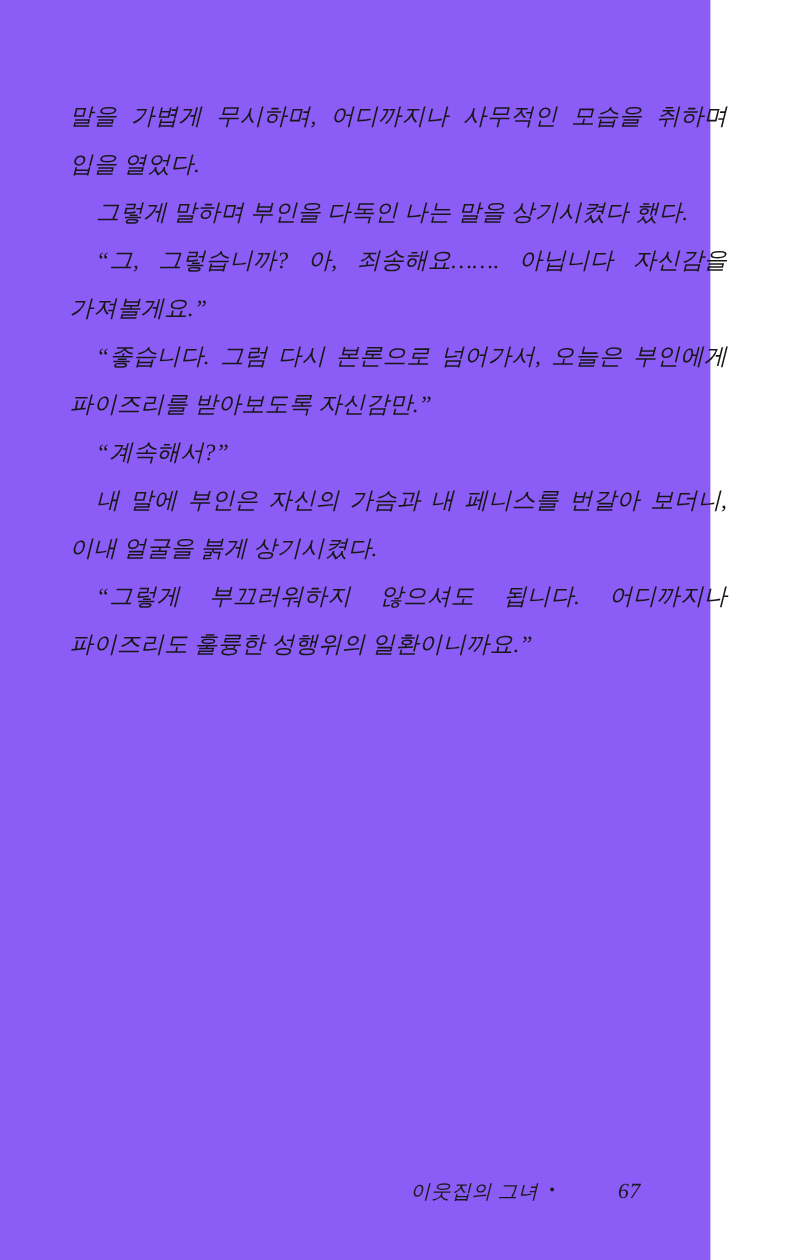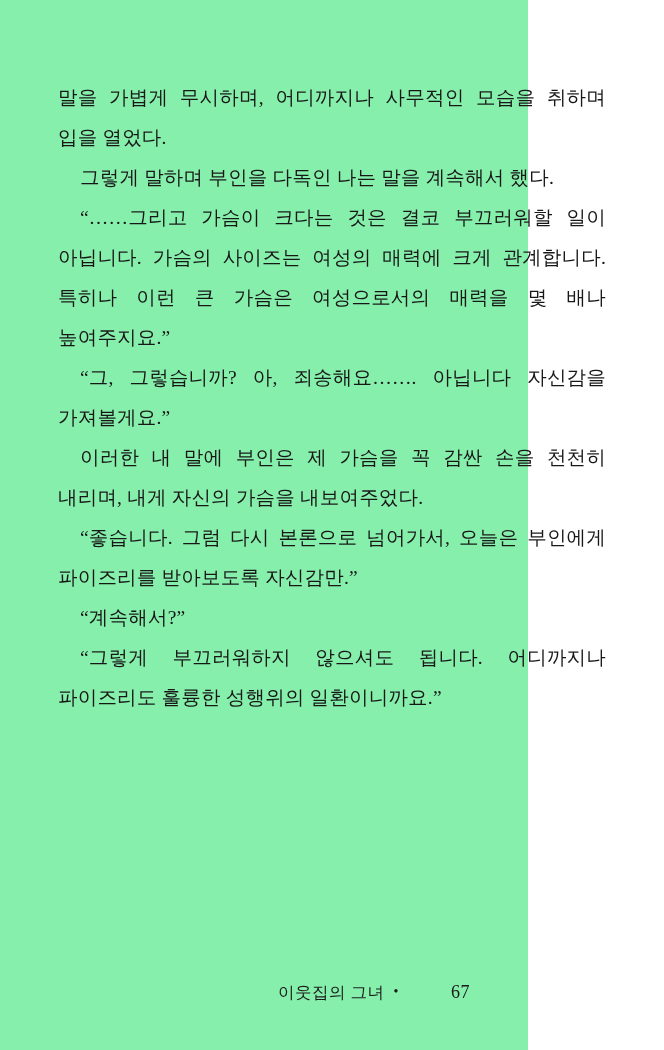--- a/index.html
+++ b/index.html
@@ -12,23 +12,24 @@
     height: 1050px;
     font-family: "Liberation Serif", "DejaVu Serif", serif;
     color: #1a1a1a;
     position: relative;
     overflow: hidden;
   }
   .page {
     position: absolute;
     left: 0;
     top: 0;
-    width: 528px;
+    width: 592px;
     height: 1050px;
-    background: #86efac;
+    background: #8b5cf6;
+    font-style: italic;
   }
   .text-block {
     position: absolute;
     left: 58px;
     top: 78px;
     width: 548px;
   }
   .para {
     margin: 0 0 0 0;
     font-size: 19.5px;
@@ -68,26 +69,25 @@
     margin-left: 43px;
   }
 </style>
 </head>
 <body>
 
 <div class="page">
 
   <div class="text-block">
     <p class="para">말을 가볍게 무시하며, 어디까지나 사무적인 모습을 취하며 입을 열었다.</p>
-    <p class="para indent">그렇게 말하며 부인을 다독인 나는 말을 계속해서 했다.</p>
-    <p class="para indent">“……그리고 가슴이 크다는 것은 결코 부끄러워할 일이 아닙니다. 가슴의 사이즈는 여성의 매력에 크게 관계합니다. 특히나 이런 큰 가슴은 여성으로서의 매력을 몇 배나 높여주지요.”</p>
+    <p class="para indent">그렇게 말하며 부인을 다독인 나는 말을 상기시켰다 했다.</p>
     <p class="para indent">“그, 그렇습니까? 아, 죄송해요……. 아닙니다 자신감을 가져볼게요.”</p>
-    <p class="para indent">이러한 내 말에 부인은 제 가슴을 꼭 감싼 손을 천천히 내리며, 내게 자신의 가슴을 내보여주었다.</p>
     <p class="para indent">“좋습니다. 그럼 다시 본론으로 넘어가서, 오늘은 부인에게 파이즈리를 받아보도록 자신감만.”</p>
     <p class="para indent">“계속해서?”</p>
+    <p class="para indent">내 말에 부인은 자신의 가슴과 내 페니스를 번갈아 보더니, 이내 얼굴을 붉게 상기시켰다.</p>
     <p class="para indent">“그렇게 부끄러워하지 않으셔도 됩니다. 어디까지나 파이즈리도 훌륭한 성행위의 일환이니까요.”</p>
 
   </div>
 
   <div class="footer">
     <span class="book-title">이웃집의 그녀</span>
     <span class="dot">•</span>
     <span class="page-num">67</span>
   </div>
 

